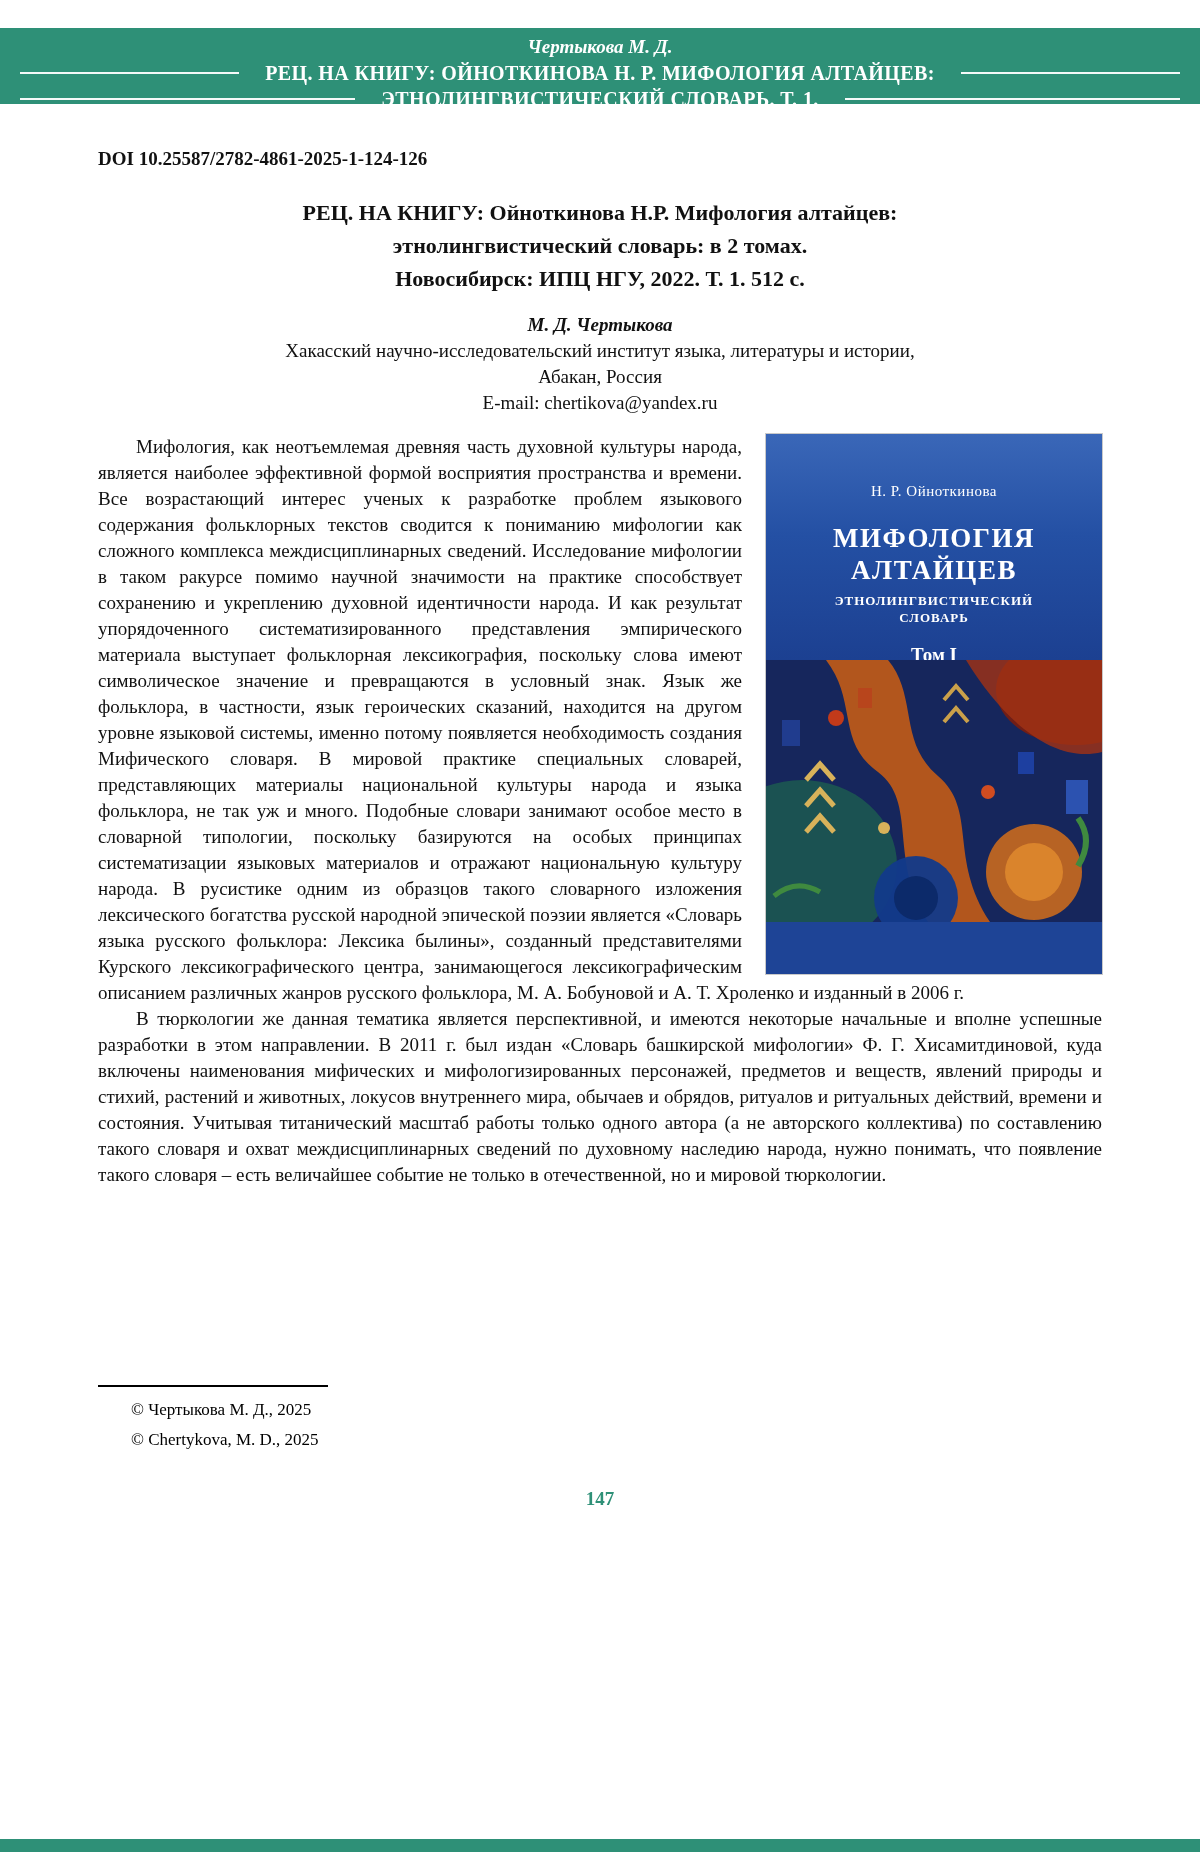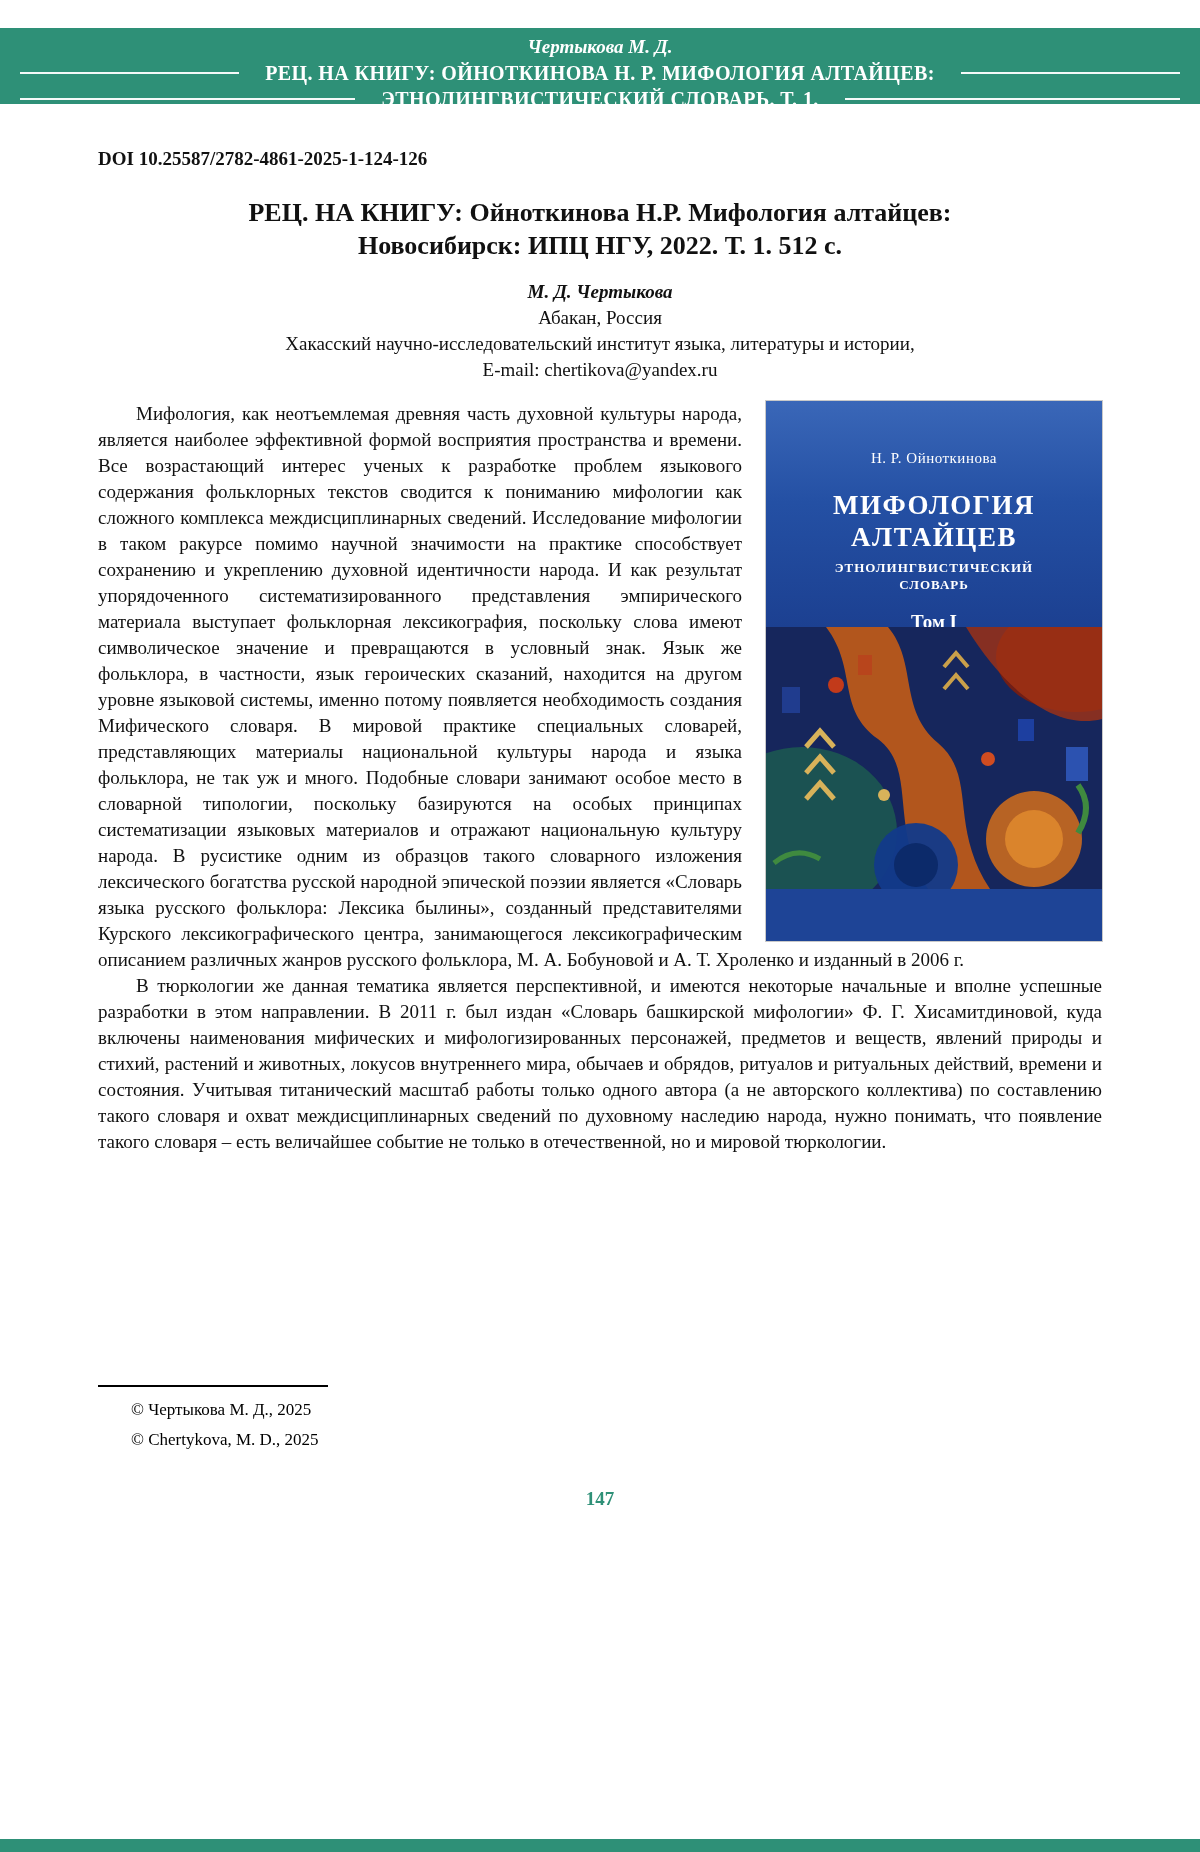--- a/index.html
+++ b/index.html
@@ -63,21 +63,21 @@
   }
   .doi {
     margin-top: 30px;
     font-weight: bold;
     font-size: 19px;
   }
   .title {
     margin-top: 26px;
     text-align: center;
     font-weight: bold;
-    font-size: 26px;
+    font-size: 22px;
     line-height: 33px;
   }
   .author {
     margin-top: 17px;
     text-align: center;
     font-weight: bold;
     font-style: italic;
     font-size: 19px;
     line-height: 26px;
   }
@@ -177,26 +177,27 @@
       <span class="rule"></span>
     </div>
   </div>
 
   <div class="content">
 
     <div class="doi">DOI 10.25587/2782-4861-2025-1-124-126</div>
 
     <div class="title">
       <div>РЕЦ. НА КНИГУ: Ойноткинова Н.Р. Мифология алтайцев:</div>
+      <div>этнолингвистический словарь: в 2 томах.</div>
       <div>Новосибирск: ИПЦ НГУ, 2022. Т. 1. 512 с.</div>
     </div>
 
     <div class="author">М. Д. Чертыкова</div>
+    <div class="affil">Хакасский научно-исследовательский институт языка, литературы и истории,</div>
     <div class="affil">Абакан, Россия</div>
-    <div class="affil">Хакасский научно-исследовательский институт языка, литературы и истории,</div>
     <div class="affil">E-mail: chertikova@yandex.ru</div>
 
     <div class="body-text">
 
       <div class="cover">
         <div class="cover-top">
           <div class="cover-author">Н. Р. Ойноткинова</div>
           <div class="cover-title">
             <div>МИФОЛОГИЯ</div>
             <div>АЛТАЙЦЕВ</div>

